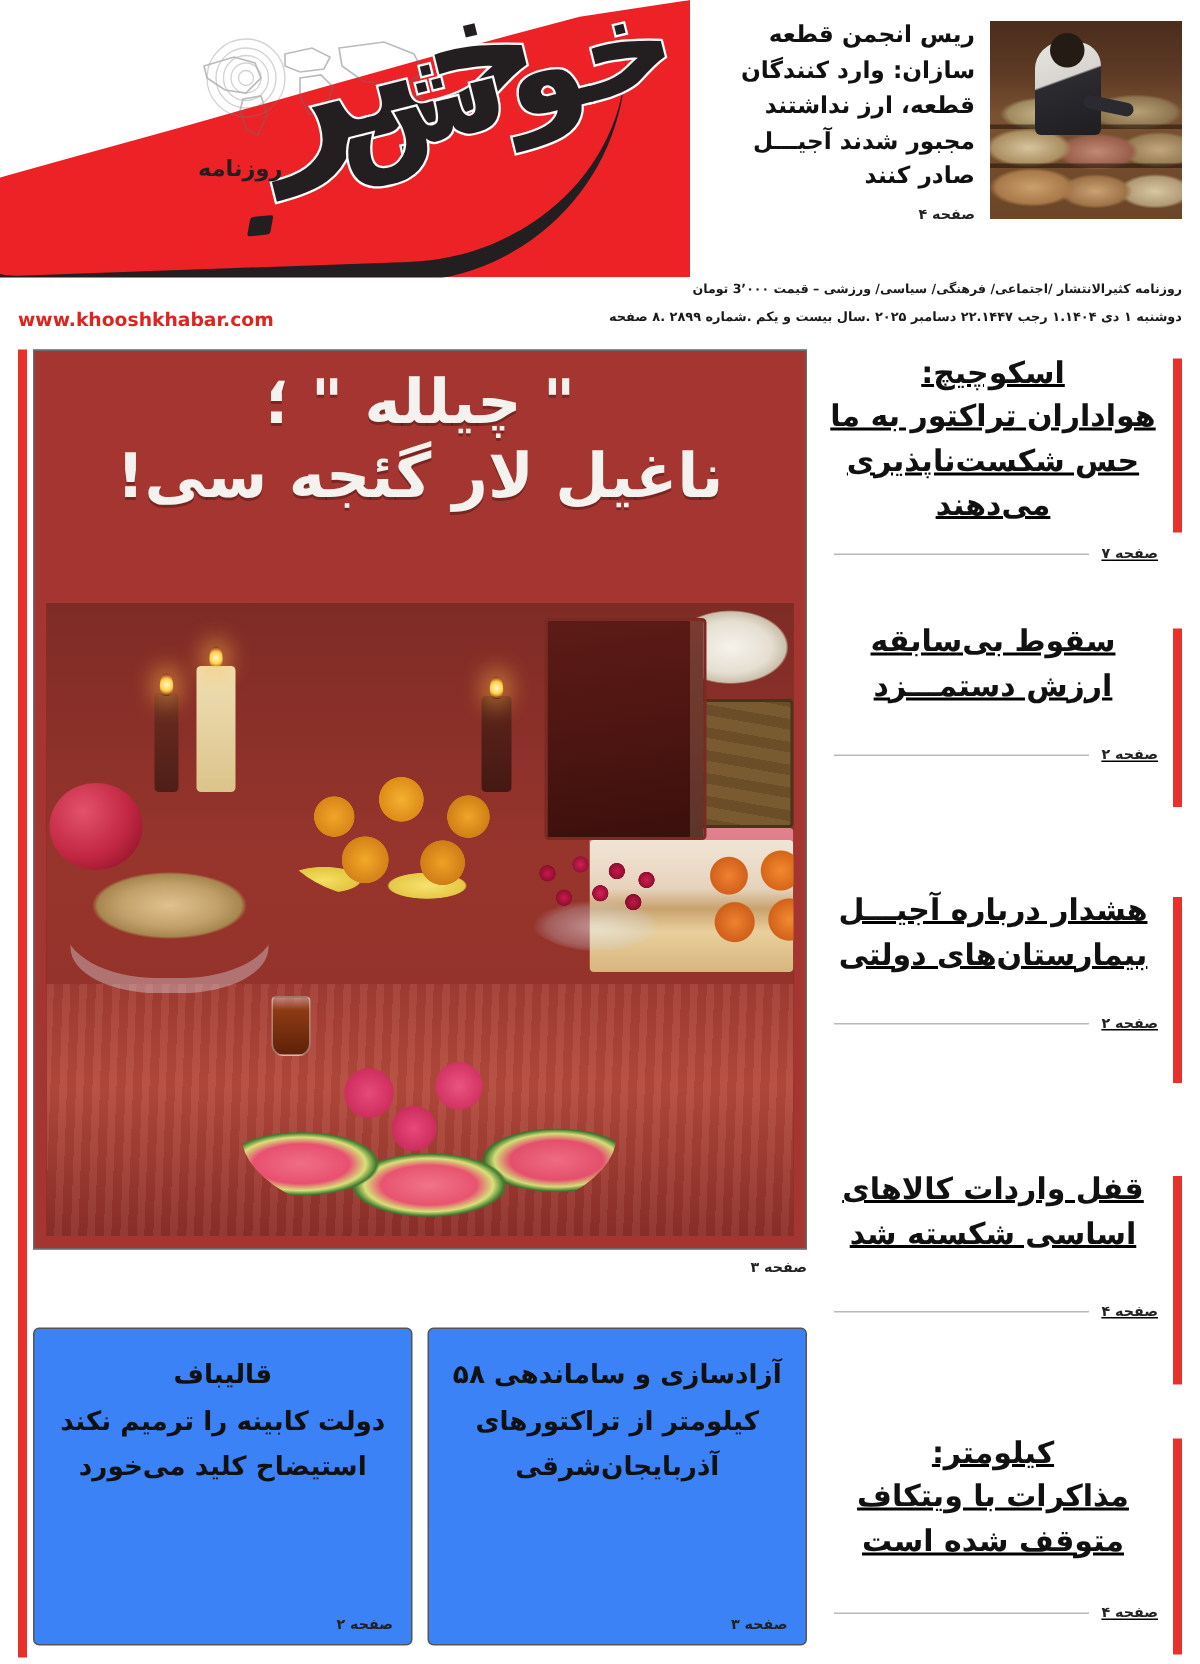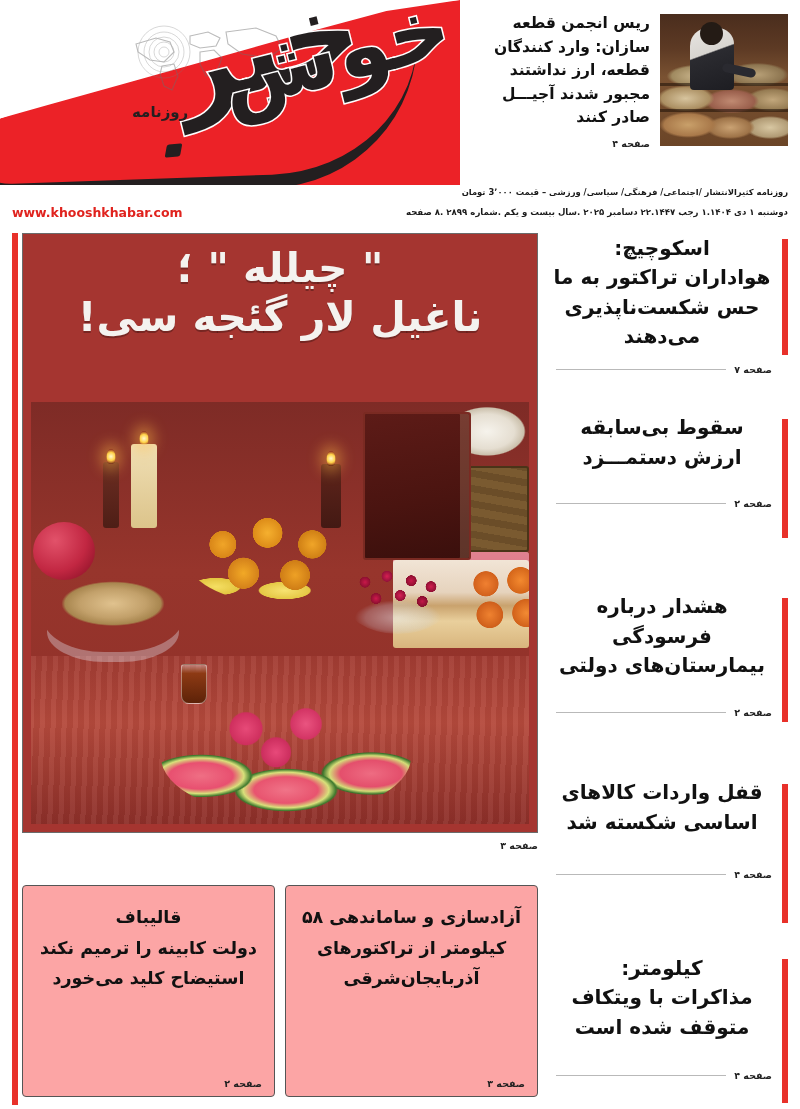--- a/index.html
+++ b/index.html
@@ -491,21 +491,21 @@
   }
   .bbox {
     width: 253px;
     height: 212px;
     border: 1px solid #555;
     border-radius: 4px;
     padding: 16px 12px 8px 12px;
     position: relative;
     direction: rtl;
     text-align: center;
-    background: #fca5a5;
+    background: #3b82f6;
   }
   .bbox-title {
     font-size: 17.5px;
     font-weight: 700;
     color: #111;
     line-height: 1.75;
     letter-spacing: -0.3px;
   }
   .bbox-sub {
     font-size: 17.5px;
@@ -529,20 +529,21 @@
     right: 12px;
     top: 0;
     width: 238px;
     height: 872px;
     direction: rtl;
   }
   .side-item {
     position: relative;
     padding: 0 16px 0 2px;
     margin-bottom: 0;
+    text-decoration: underline;
   }
   .side-bar-red {
     position: absolute;
     right: 0;
     top: 6px;
     bottom: 30px;
     width: 6px;
     background: #e8312a;
   }
   .side-kicker {
@@ -705,21 +706,21 @@
         <div class="side-title" style="margin-top:28px">سقوط بی‌سابقه ارزش دستمـــزد</div>
         <div class="side-foot" style="margin-top:26px">
           <div class="side-page">صفحه ۲</div>
           <div class="side-rule"></div>
         </div>
       </div>
 
       <div class="side-item" style="height:160px">
         <div class="side-bar-red"></div>
         <div class="side-kicker"></div>
-        <div class="side-title" style="margin-top:24px">هشدار درباره فرسودگی بیمارستان‌های دولتی</div>
+        <div class="side-title" style="margin-top:24px">هشدار درباره آجیـــل بیمارستان‌های دولتی</div>
         <div class="side-foot" style="margin-top:26px">
           <div class="side-page">صفحه ۲</div>
           <div class="side-rule"></div>
         </div>
       </div>
 
       <div class="side-item" style="height:175px">
         <div class="side-bar-red"></div>
         <div class="side-kicker"></div>
         <div class="side-title" style="margin-top:26px">قفل واردات کالاهای اساسی شکسته شد</div>

